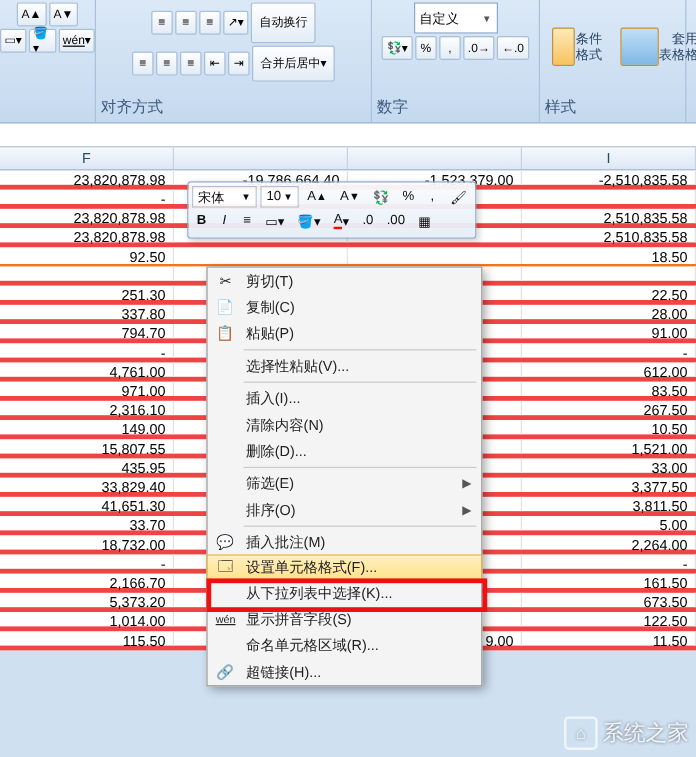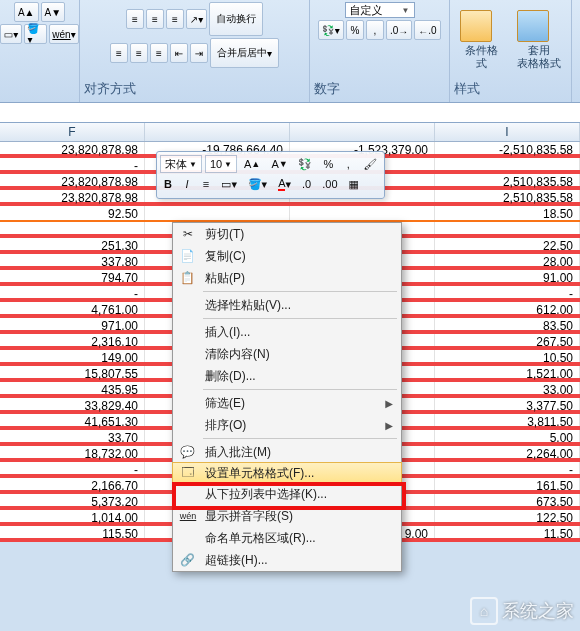--- a/index.html
+++ b/index.html
@@ -4,23 +4,23 @@
 <style>
 *{box-sizing:border-box;margin:0;padding:0}
 body{font-family:"Microsoft YaHei",Arial,sans-serif;font-size:11px;background:#cfe0f1;width:580px;height:631px;overflow:hidden;position:relative}
 .ribbon{background:linear-gradient(#dbe9f7,#c5d9ef);height:103px;border-bottom:1px solid #8ba7c9;display:flex}
 .rgroup{flex:0 0 auto;border-right:1px solid #aac0db;display:flex;flex-direction:column;padding:2px 4px}
 .rtop{flex:1;display:flex;gap:2px;align-items:center}
 .rlabel{text-align:left;font-size:13px;color:#3b5a7e;padding:2px 0}
 .rbtn{background:linear-gradient(#fefefe,#e3ecf6);border:1px solid #a9bfd8;border-radius:2px;padding:2px 3px;min-width:18px;height:20px;display:inline-flex;align-items:center;justify-content:center;cursor:pointer;font-size:10px}
 .rcol{display:flex;flex-direction:column;gap:2px}
 .rrow{display:flex;gap:2px;align-items:center}
-.combo{background:#fff;border:1px solid #8ba7c9;padding:2px 4px;min-width:70px;height:16px;display:flex;align-items:center;justify-content:space-between}
+.combo{background:#fff;border:1px solid #8ba7c9;padding:2px 4px;min-width:70px;height:26px;display:flex;align-items:center;justify-content:space-between}
 .combo .arr{font-size:8px;color:#555}
-.bigbtn{display:flex;flex-direction:column;justify-content:center;padding:4px 6px;cursor:pointer;border-radius:2px}
+.bigbtn{display:flex;align-items:center;justify-content:center;padding:4px 6px;cursor:pointer;border-radius:2px}
 .bigbtn .ico{width:32px;height:32px;border:1px solid #c78f2e;background:linear-gradient(#fde9b8,#f7c35e);border-radius:2px;margin-bottom:2px}
 .bigbtn .lbl{font-size:11px;color:#2a4766;text-align:center;line-height:13px}
 .fbar{background:#fff;border-bottom:1px solid #8ba7c9;height:20px}
 .sheet{background:#fff;position:relative}
 .hdrs{display:flex;background:linear-gradient(#f6f9fd,#dce7f3);border-bottom:1px solid #9bb1cc}
 .hdr{flex:0 0 145px;text-align:center;font-size:12px;color:#274968;border-right:1px solid #c6d3e1;padding:2px 0}
 .rows{}
 .row{display:flex;border-bottom:4px solid #ef4444;height:16px}
 .row.sep{border-bottom:2px solid #f97316}
 .cell{flex:0 0 145px;text-align:right;padding:0 6px;font-size:12px;color:#000;border-right:1px solid #e2e2e2;line-height:16px;white-space:nowrap}
@@ -268,21 +268,21 @@
         <div class="cell">115.50</div>
         <div class="cell"></div>
         <div class="cell">9.00</div>
         <div class="cell">11.50</div>
       </div>
     </div>
 </div>
 
 <div class="minitb">
   <div class="mrow">
-    <div class="mctl" style="width:42px">
+    <div class="mctl" style="width:54px">
         <span>宋体</span> 
         <span style="margin-left:auto;font-size:8px">▼</span>
       </div>
     <div class="mctl" style="width:32px">
         <span>10</span> 
         <span style="margin-left:auto;font-size:8px">▼</span>
       </div>
     <div class="mbtn">A<sup>▲</sup></div>
     <div class="mbtn">A<sup>▼</sup></div>
     <div class="mbtn">💱</div>

